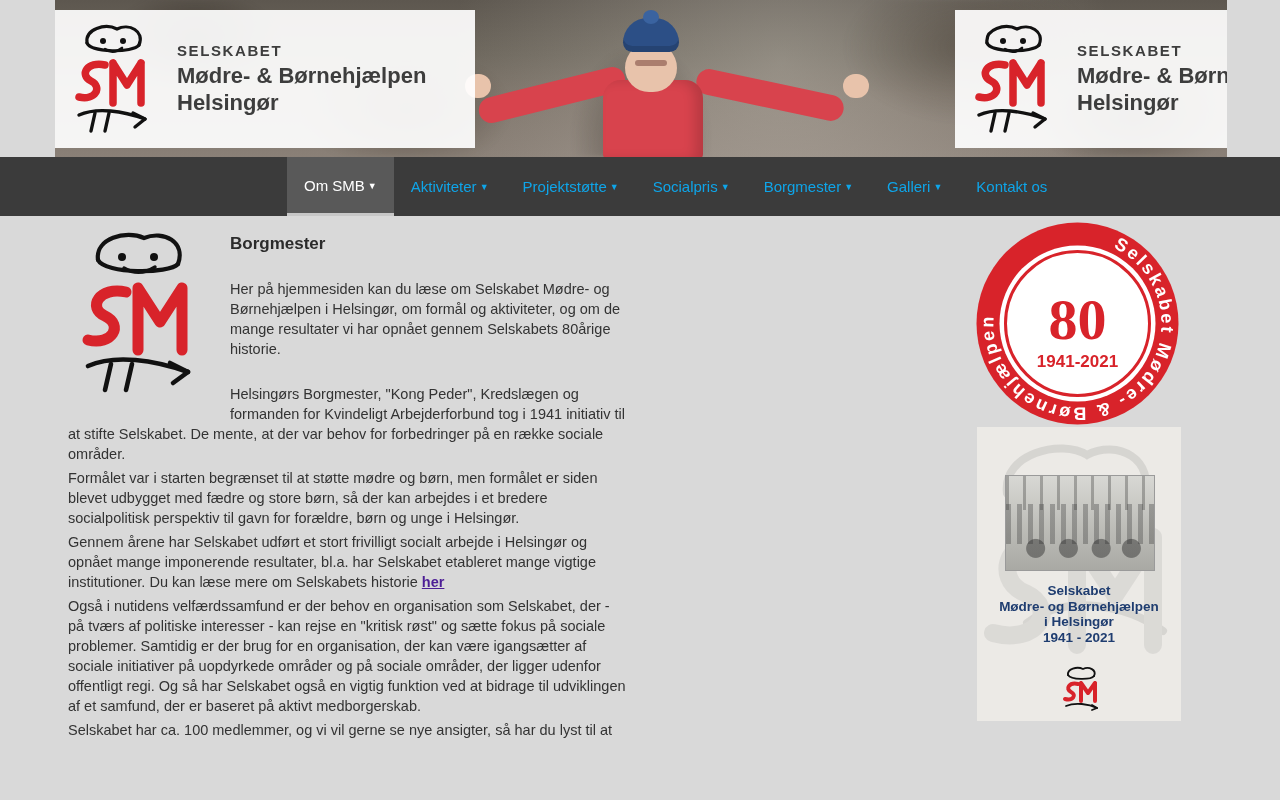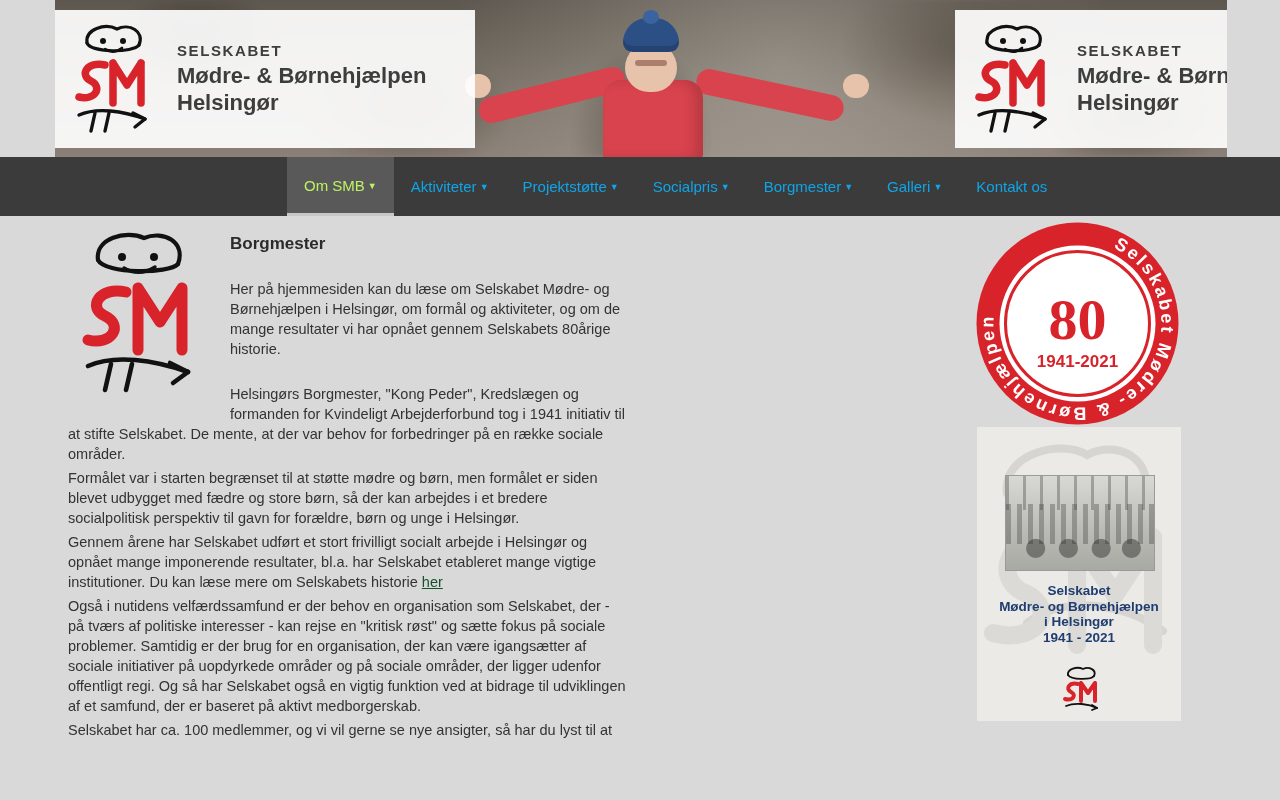--- a/index.html
+++ b/index.html
@@ -156,21 +156,21 @@
     gap: 3px;
     padding: 0 17px;
     color: #0ea5e9;
     font-size: 15px;
     cursor: pointer;
     white-space: nowrap;
   }
   .nav-item.active {
     background: #595959;
     border-bottom: 3px solid #c7c7c7;
-    color: #bef264;
+    color: #ffffff;
   }
   .nav-item .caret {
     font-size: 9px;
     line-height: 1;
     position: relative;
     top: 1px;
   }
 
   
   #content {
@@ -204,22 +204,23 @@
   }
   .p-full {
     margin: 4px 0 0 0;
     width: 560px;
   }
   .p-wrap-tail {
     margin: 0 0 1px 0;
     width: 560px;
   }
   #article a {
-    color: #14532d;
+    color: #4c1d95;
     text-decoration: underline;
+    font-weight: bold;
   }
 
   
   .badge-80 {
     position: absolute;
     left: 975px; top: 5px;
     width: 205px; height: 205px;
   }
   .book-cover {
     position: absolute;

